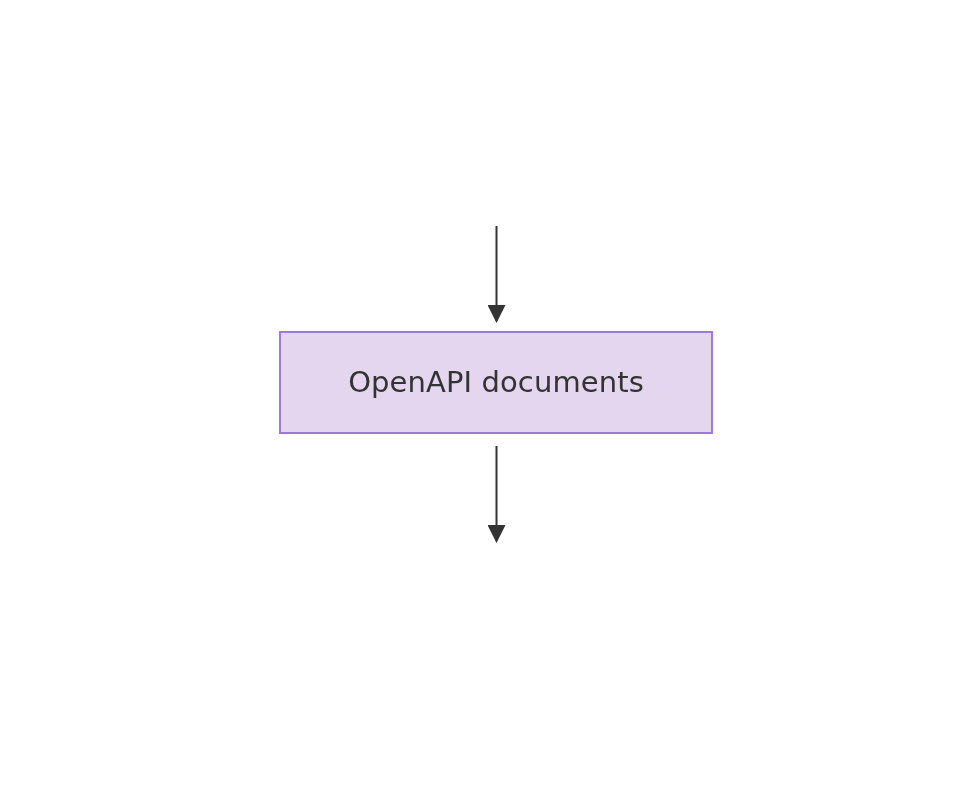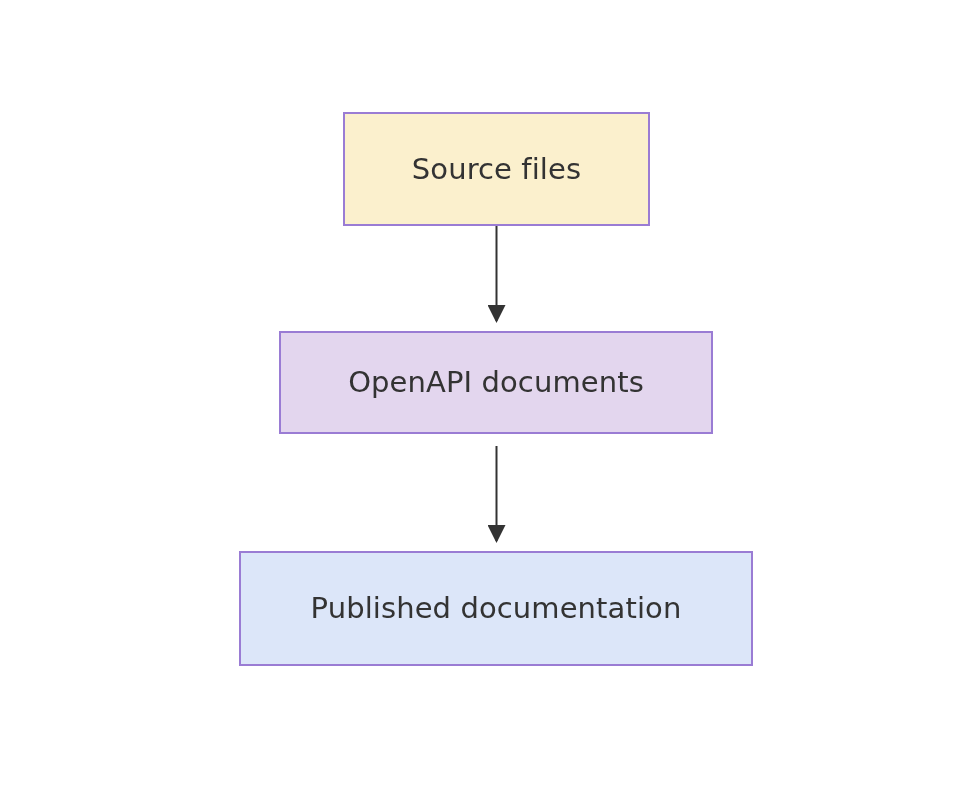--- a/index.html
+++ b/index.html
@@ -79,25 +79,19 @@
       </marker>
     </defs>
     <g>
       <line x1="496.5" y1="226" x2="496.5" y2="321" stroke="#333333" stroke-width="2" marker-end="url(#arrowhead-marker)"></line>
     </g>
     <g>
       <line x1="496.5" y1="446" x2="496.5" y2="541" stroke="#333333" stroke-width="2" marker-end="url(#arrowhead-marker)"></line>
     </g>
   </svg>
 
-  <div class="flow-node" id="node-source-files" style="background: rgb(251, 240, 205); border-color: rgb(154, 124, 212); left: 343px; top: 112px; width: 307px; height: 114px;">
-    <span class="flow-node-label" style="color: rgb(51, 51, 51);">Source files</span>
-  </div>
 
   <div class="flow-node" id="node-openapi-documents" style="background: rgb(227, 214, 238); border-color: rgb(154, 124, 212); left: 279px; top: 331px; width: 434px; height: 103px;">
     <span class="flow-node-label" style="color: rgb(51, 51, 51);">OpenAPI documents</span>
   </div>
 
-  <div class="flow-node" id="node-published-documentation" style="background: rgb(220, 230, 249); border-color: rgb(154, 124, 212); left: 239px; top: 551px; width: 514px; height: 115px;">
-    <span class="flow-node-label" style="color: rgb(51, 51, 51);">Published documentation</span>
-  </div>
 
 </div>
 
 </body></html>

